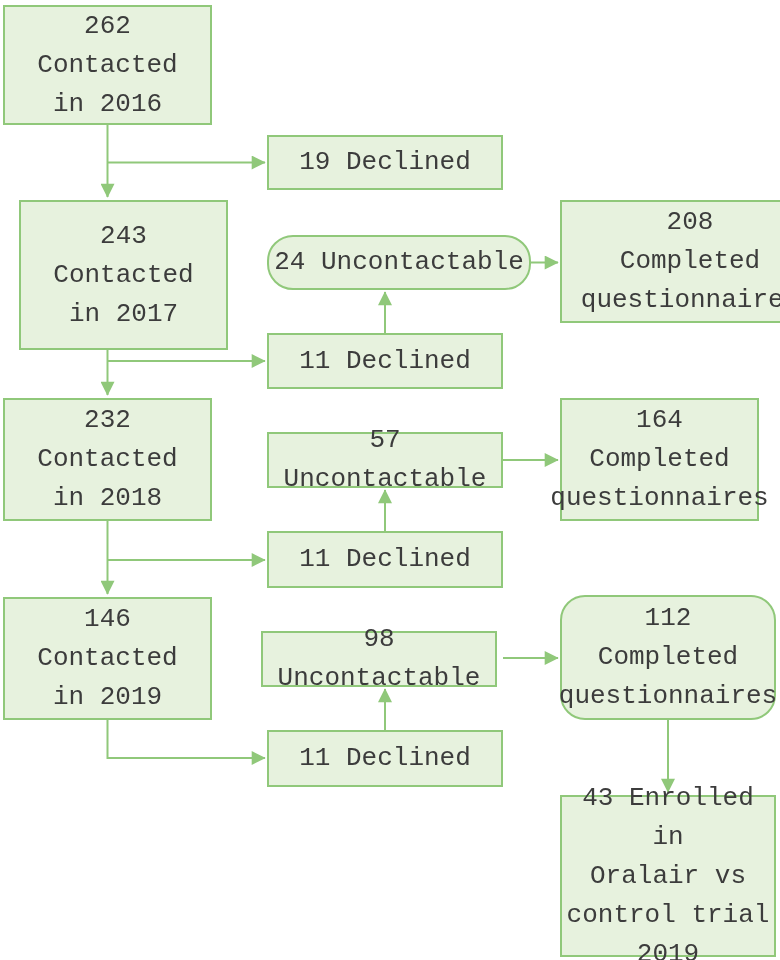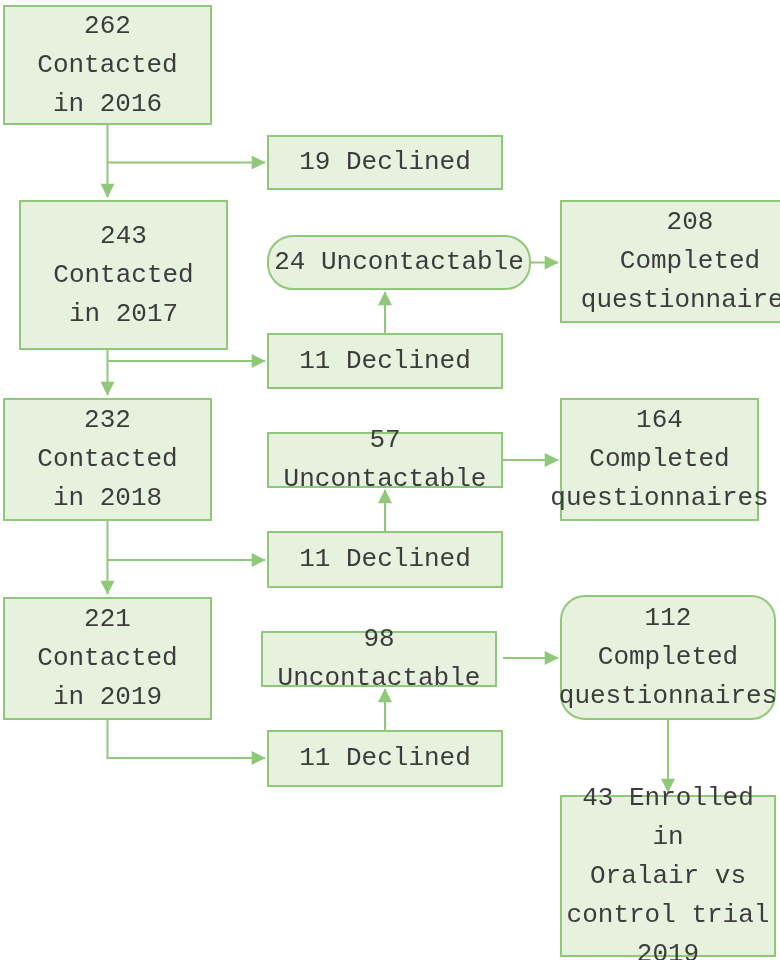--- a/index.html
+++ b/index.html
@@ -79,21 +79,21 @@
 
   <div class="box" style="left:3px;top:5px;width:209px;height:120px;">262
 Contacted
 in 2016</div>
   <div class="box" style="left:3px;top:200px;width:209px;height:150px;margin-left:16px;">243
 Contacted
 in 2017</div>
   <div class="box" style="left:3px;top:398px;width:209px;height:123px;">232
 Contacted
 in 2018</div>
-  <div class="box" style="left:3px;top:597px;width:209px;height:123px;">221
+  <div class="box" style="left:3px;top:597px;width:209px;height:123px;">146
 Contacted
 in 2019</div>
 
   <div class="box" style="left:267px;top:135px;width:236px;height:55px;text-align:right;">19 Declined</div>
   <div class="box" style="left:267px;top:235px;width:264px;height:55px;border-radius:26px;">24 Uncontactable</div>
   <div class="box" style="left:267px;top:333px;width:236px;height:56px;">11 Declined</div>
   <div class="box" style="left:267px;top:432px;width:236px;height:56px;">57 Uncontactable</div>
   <div class="box" style="left:267px;top:531px;width:236px;height:57px;">11 Declined</div>
   <div class="box" style="left:261px;top:631px;width:236px;height:56px;">98 Uncontactable</div>
   <div class="box" style="left:267px;top:730px;width:236px;height:57px;">11 Declined</div>

